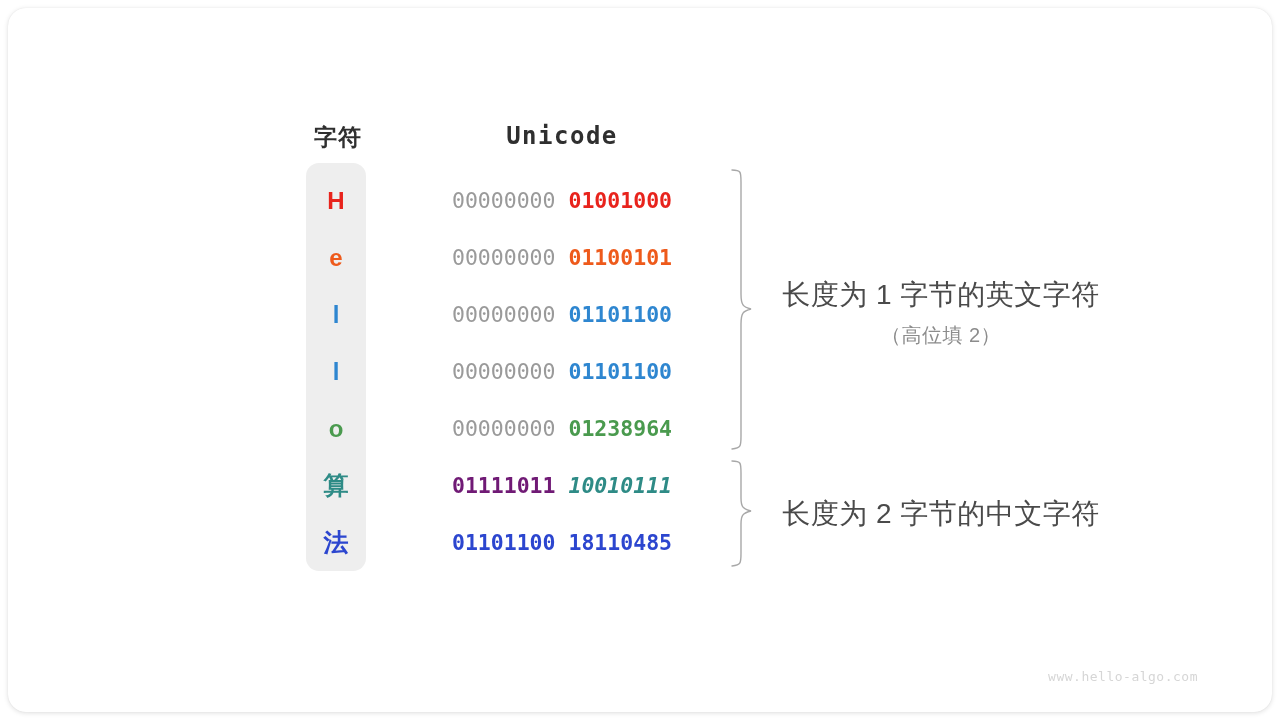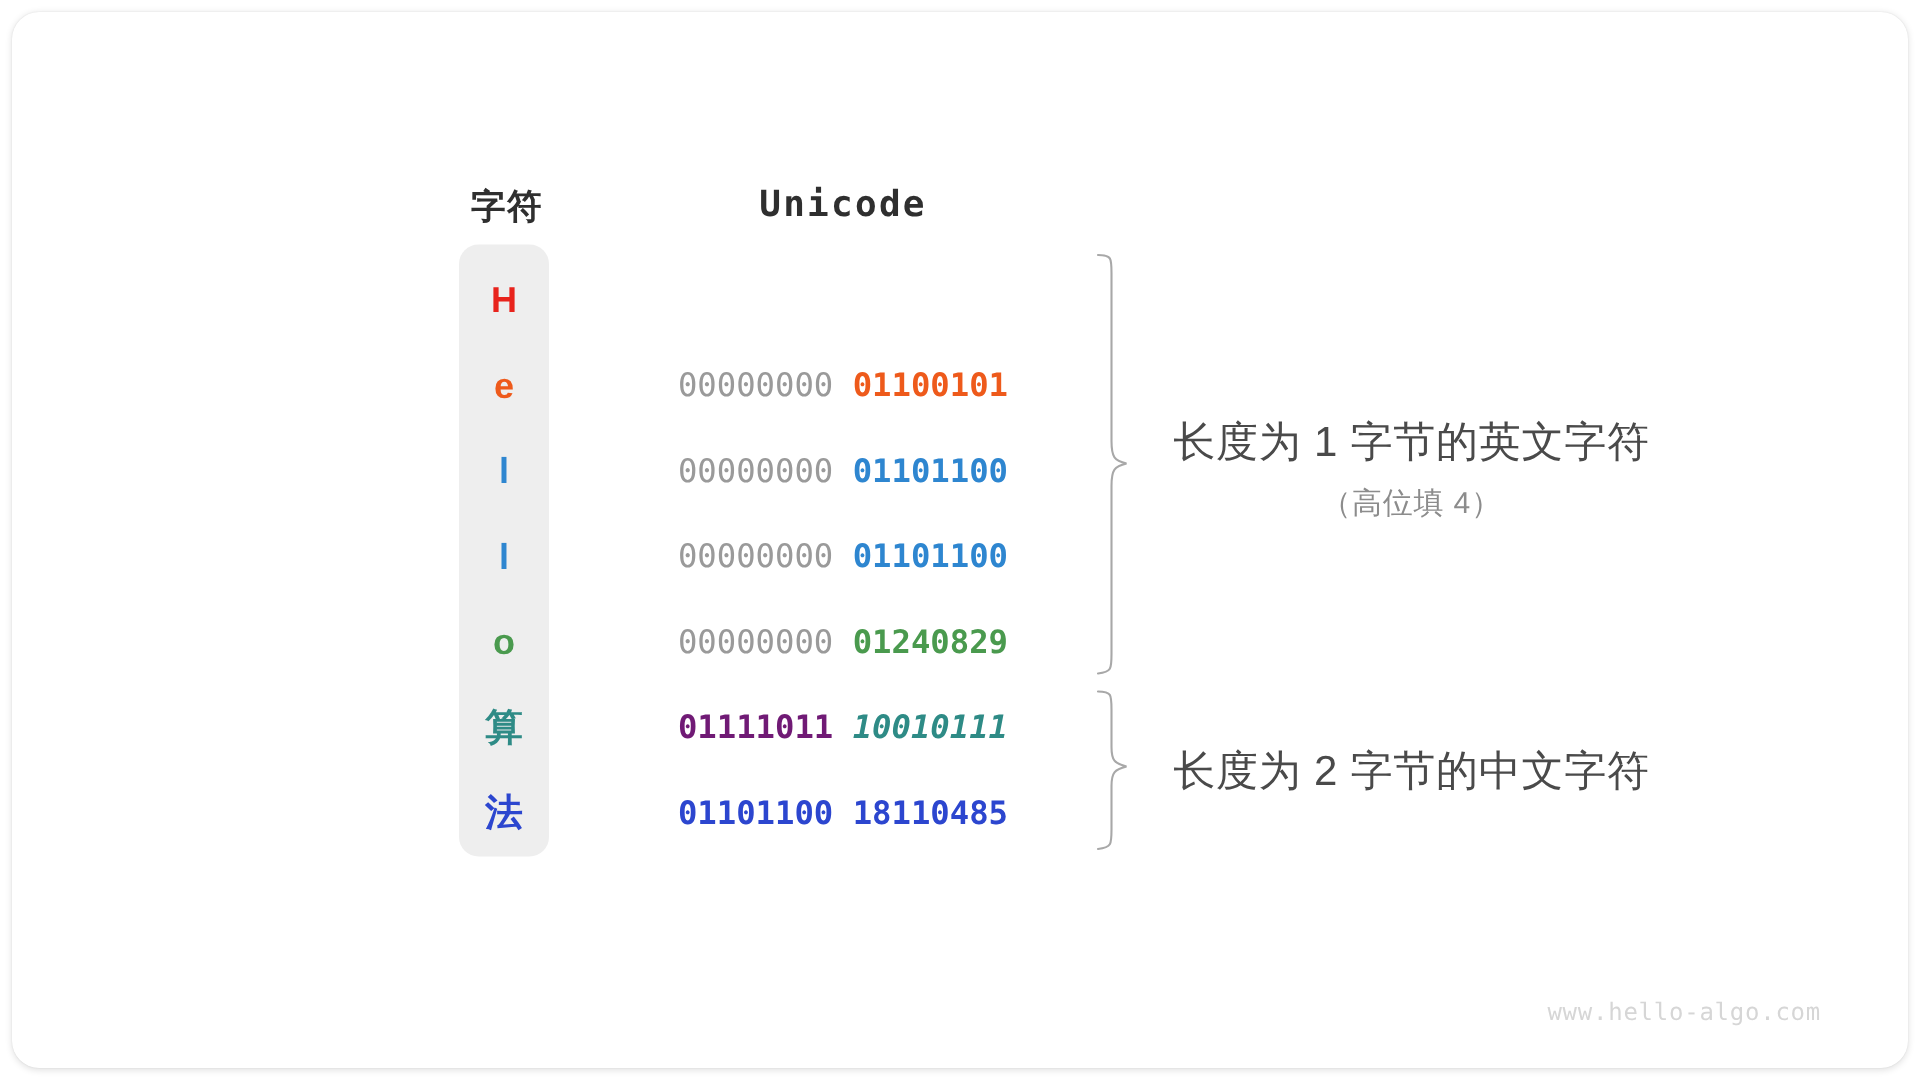--- a/index.html
+++ b/index.html
@@ -158,60 +158,61 @@
   }
   #annotation-2 {
     left: 768px;
     top: 487px;
     width: 330px;
   }
 
   
   #watermark {
     position: absolute;
-    right: 58px;
+    right: 74px;
     bottom: 28px;
     font-family: "DejaVu Sans Mono", "Liberation Mono", monospace;
-    font-size: 16px;
+    font-size: 13px;
     color: #d6d6d6;
     letter-spacing: 0.5px;
     white-space: nowrap;
   }
 </style>
 </head>
 <body>
 
 <div id="card">
   <div id="figure">
 
     <div class="col-header" id="header-char">字符</div>
 
     <div class="col-header" id="header-unicode">Unicode</div>
 
     <div id="char-pill"></div>
 
     <div id="rows">
         <div class="row" style="top: 164px;">
           <div class="row-char" style="color: rgb(232, 35, 28);">H</div>
+          <div class="row-bits"><span class="bits-high" style="color: rgb(154, 154, 154);">00000000</span> <span class="bits-low" style="color: rgb(232, 35, 28);">01001000</span></div>
         </div>
         <div class="row" style="top: 221px;">
           <div class="row-char" style="color: rgb(238, 90, 27);">e</div>
           <div class="row-bits"><span class="bits-high" style="color: rgb(154, 154, 154);">00000000</span> <span class="bits-low" style="color: rgb(238, 90, 27);">01100101</span></div>
         </div>
         <div class="row" style="top: 278px;">
           <div class="row-char" style="color: rgb(46, 134, 208);">l</div>
           <div class="row-bits"><span class="bits-high" style="color: rgb(154, 154, 154);">00000000</span> <span class="bits-low" style="color: rgb(46, 134, 208);">01101100</span></div>
         </div>
         <div class="row" style="top: 335px;">
           <div class="row-char" style="color: rgb(46, 134, 208);">l</div>
           <div class="row-bits"><span class="bits-high" style="color: rgb(154, 154, 154);">00000000</span> <span class="bits-low" style="color: rgb(46, 134, 208);">01101100</span></div>
         </div>
         <div class="row" style="top: 392px;">
           <div class="row-char" style="color: rgb(74, 154, 78);">o</div>
-          <div class="row-bits"><span class="bits-high" style="color: rgb(154, 154, 154);">00000000</span> <span class="bits-low" style="color: rgb(74, 154, 78);">01240829</span></div>
+          <div class="row-bits"><span class="bits-high" style="color: rgb(154, 154, 154);">00000000</span> <span class="bits-low" style="color: rgb(74, 154, 78);">01238964</span></div>
         </div>
         <div class="row" style="top: 449px;">
           <div class="row-char cjk" style="color: rgb(46, 139, 134);">算</div>
           <div class="row-bits"><span class="bits-high" style="color: #701a75; font-weight: bold; margin-top: 12px;">01111011</span> <span class="bits-low" style="color: rgb(46, 139, 134); font-style: italic;">10010111</span></div>
         </div>
         <div class="row" style="top: 506px;">
           <div class="row-char cjk" style="color: rgb(44, 70, 207);">法</div>
           <div class="row-bits"><span class="bits-high" style="color: rgb(44, 70, 207); font-weight: bold;">01101100</span> <span class="bits-low" style="color: rgb(44, 70, 207);">18110485</span></div>
         </div>
       </div>
@@ -231,21 +232,21 @@
                C 11 2, 11 4, 11 14
                L 11 39
                C 11 48, 13 50, 21 52
                C 13 54, 11 56, 11 65
                L 11 94
                C 11 104, 11 106, 2 107"></path>
     </svg>
 
     <div class="annotation" id="annotation-1">
       <div class="ann-line-main">长度为 1 字节的英文字符</div>
-      <div class="ann-line-sub">（高位填 4）</div>
+      <div class="ann-line-sub">（高位填 2）</div>
     </div>
 
     <div class="annotation" id="annotation-2">
       <div class="ann-line-main">长度为 2 字节的中文字符</div>
     </div>
 
     <div id="watermark">www.hello-algo.com</div>
 
   </div>
 </div>

